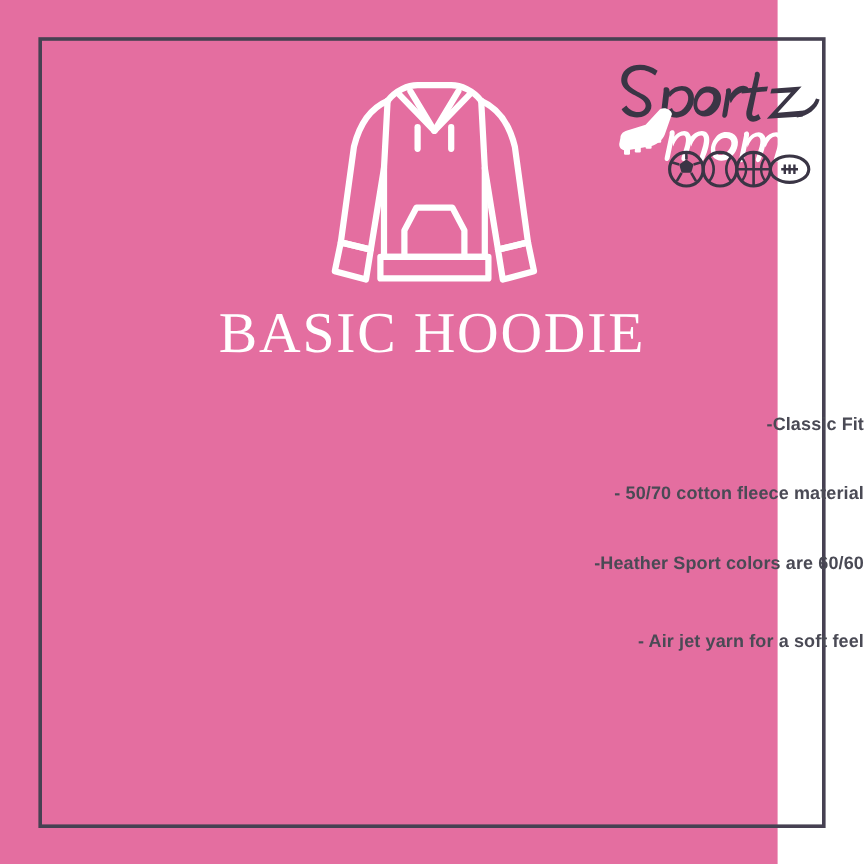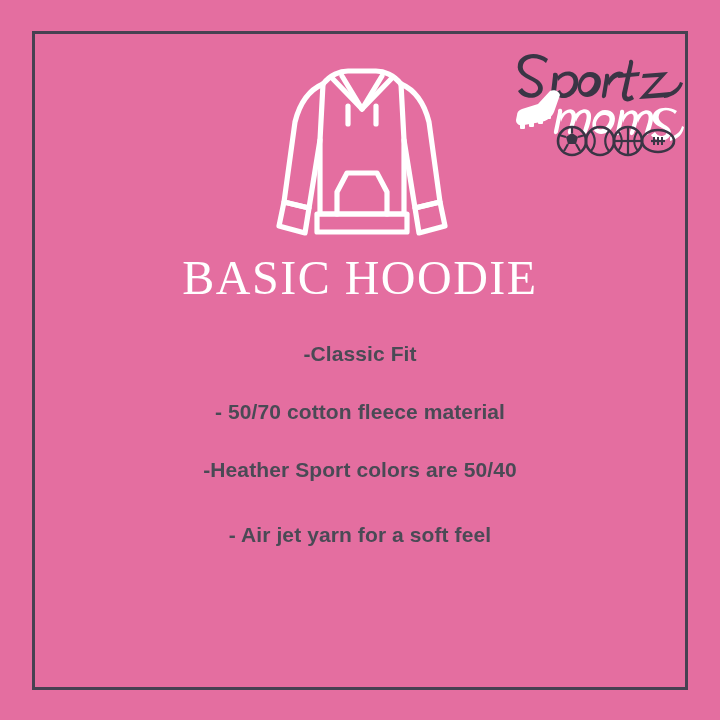--- a/index.html
+++ b/index.html
@@ -8,21 +8,21 @@
   }
   body {
     width: 720px;
     height: 720px;
     overflow: hidden;
     font-family: "Liberation Sans", sans-serif;
   }
 
   #product-card {
     position: relative;
-    width: 720px;
+    width: 648px;
     height: 720px;
     background: #e46ea0;
     box-sizing: border-box;
   }
 
   #card-border {
     position: absolute;
     left: 32px;
     top: 31px;
     width: 656px;
@@ -72,27 +72,28 @@
     left: 0;
     top: 340px;
     width: 720px;
     text-align: center;
     padding: 0;
     margin: 0;
     list-style: none;
   }
   #feature-list li {
     font-family: "Liberation Sans", sans-serif;
-    font-size: 21px;
+    font-size: 15px;
     font-weight: bold;
     color: #4a4a55;
     line-height: 28px;
     margin: 0 0 30px 0;
     letter-spacing: 0.1px;
     white-space: nowrap;
+    text-align: right;
   }
   #feature-list li:last-child { margin-bottom: 0; margin-top: 37px; }
 </style>
 </head>
 <body>
 
 <div id="product-card">
 
   <div id="card-border"></div>
 
@@ -200,17 +201,17 @@
       <path d="M8 140 L33 146 L29 171 L3 164 Z"></path>
       <path d="M164 140 L139 146 L143 171 L169 164 Z"></path>
     </svg>
   </div>
 
   <div id="product-title">BASIC HOODIE</div>
 
   <ul id="feature-list">
     <li>-Classic Fit</li>
     <li>- 50/70 cotton fleece material</li>
-    <li>-Heather Sport colors are 50/40</li>
+    <li>-Heather Sport colors are 60/60</li>
     <li>- Air jet yarn for a soft feel</li>
   </ul>
 
 </div>
 
 </body></html>

